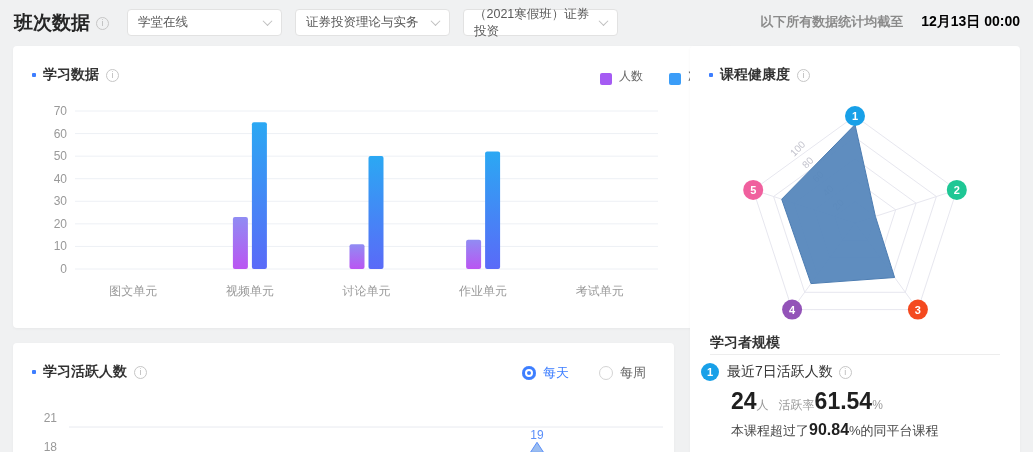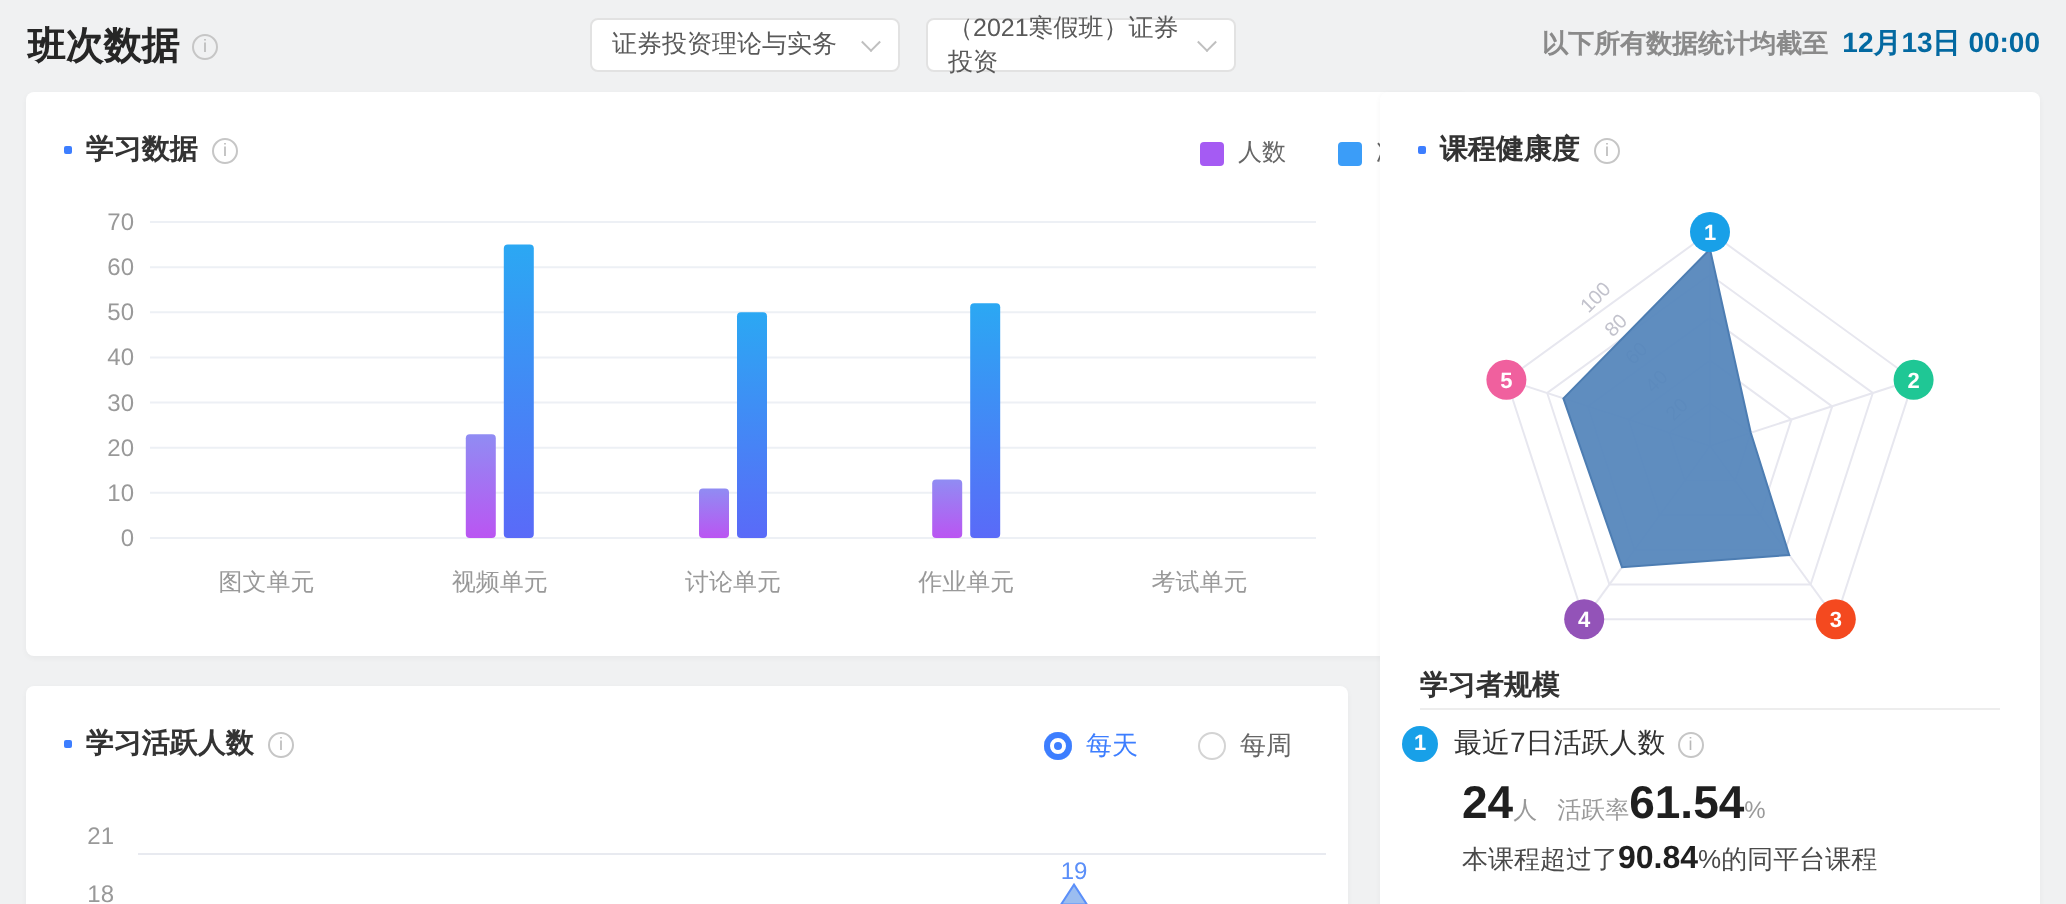--- a/index.html
+++ b/index.html
@@ -13,35 +13,35 @@
   .info-icon { display:inline-block; width:13px; height:13px; border:1px solid #c6c6c6; border-radius:50%;
                color:#b9b9b9; font-size:9px; line-height:11px; text-align:center; font-weight:normal;
                font-style:normal; flex:0 0 auto; }
   .info-icon::after { content:"i"; }
   .select { position:absolute; top:9px; height:27px; width:155px; background:#fff; border:1px solid #e2e2e2;
             border-radius:4px; display:flex; align-items:center; justify-content:space-between;
             padding:0 10px; font-size:12.5px; color:#595959; cursor:pointer; }
   .chev { width:7px; height:7px; border-right:1.5px solid #bfbfbf; border-bottom:1.5px solid #bfbfbf;
           transform:rotate(45deg) translate(-1px,-1px); flex:0 0 auto; }
   .cutoff { position:absolute; right:13px; top:13px; font-size:13px; color:#8a8a8a; display:flex; align-items:center;font-weight:bold; }
-  .cutoff b { font-size:14px; color:#0369a1; margin-left:7px; }
+  .cutoff b { font-size:14px; color:#000000; margin-left:18px; }
 
   
   .panel { position:absolute; background:#fff; border-radius:4px; box-shadow:0 1px 3px rgba(0,0,0,.04); }
   #panel-learning { left:13px; top:46px; width:721px; height:282px; }
   #panel-active   { left:13px; top:343px; width:661px; height:160px; }
   #panel-health   { left:690px; top:46px; width:330px; height:430px; }
 
   .panel-head { position:absolute; left:19px; top:20px; display:flex; align-items:center; gap:7px;
                 font-size:14px; font-weight:600; color:#333; }
   .bullet { width:4px; height:4px; background:#3d7eff; border-radius:1px; flex:0 0 auto; }
 
   
   .legend { position:absolute; right:22px; top:22px; display:flex; gap:26px; }
-  .legend-item { display:flex; align-items:center; gap:7px; font-size:12px; color:#666; cursor:pointer; }
+  .legend-item { display:flex; align-items:flex-end; gap:7px; font-size:12px; color:#666; cursor:pointer; }
   .swatch { width:12px; height:12px; border-radius:2px; }
 
   
   .radio-group { position:absolute; right:28px; top:21px; display:flex; gap:30px; }
   .radio-item { display:flex; align-items:center; gap:7px; font-size:13px; color:#666; cursor:pointer; }
   .radio-item.selected { color:#3d7eff; }
   .radio-dot { width:14px; height:14px; border-radius:50%; background:#fff; border:1px solid #d4d4d4; }
   .radio-item.selected .radio-dot { border:none; background:#3d7eff;
        box-shadow: inset 0 0 0 3px #3d7eff, inset 0 0 0 5px #fff; }
 
@@ -65,20 +65,24 @@
   .compare-row b { font-size:16px; color:#1f1f1f; }
 </style>
 </head>
 <body>
 
 <div id="app">
 
   <div class="page-title">
     <span>班次数据</span>
     <span class="info-icon"></span>
+  </div>
+  <div class="select" style="left:127px">
+    <span>学堂在线</span>
+    <span class="chev"></span>
   </div>
   <div class="select" style="left:295px">
     <span>证券投资理论与实务</span>
     <span class="chev"></span>
   </div>
   <div class="select" style="left:463px">
     <span>（2021寒假班）证券投资</span>
     <span class="chev"></span>
   </div>
   <div class="cutoff">

